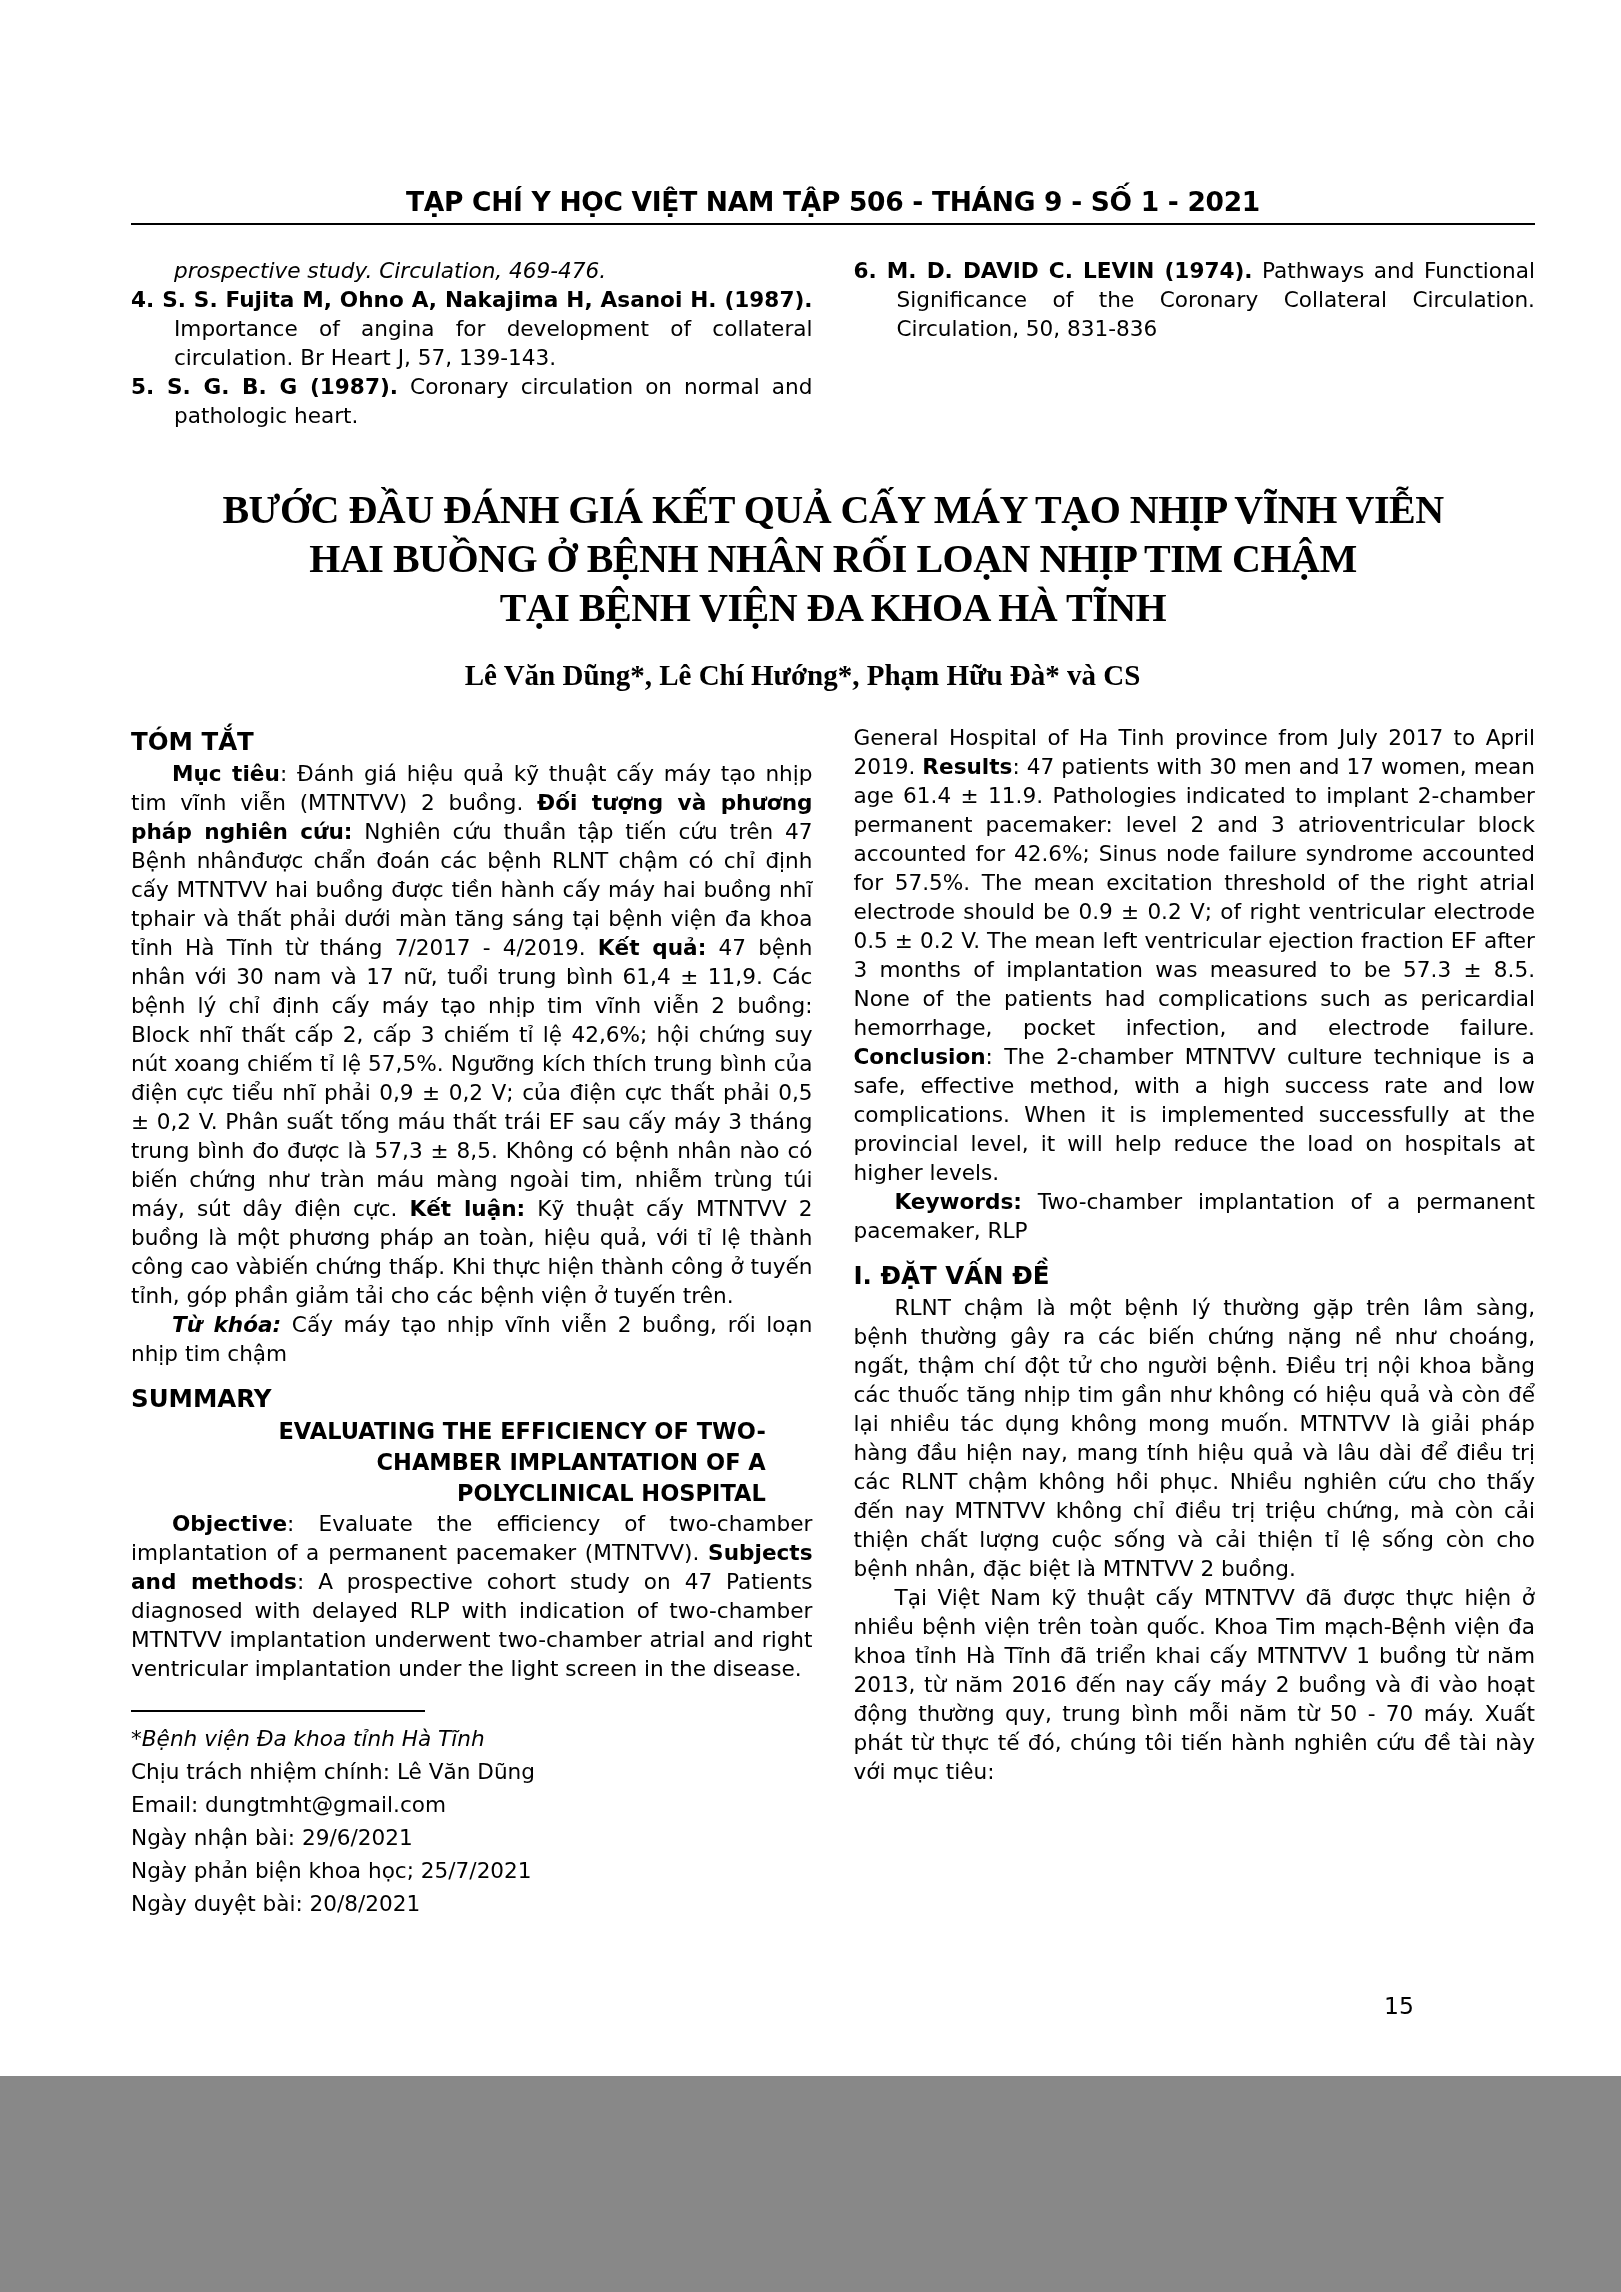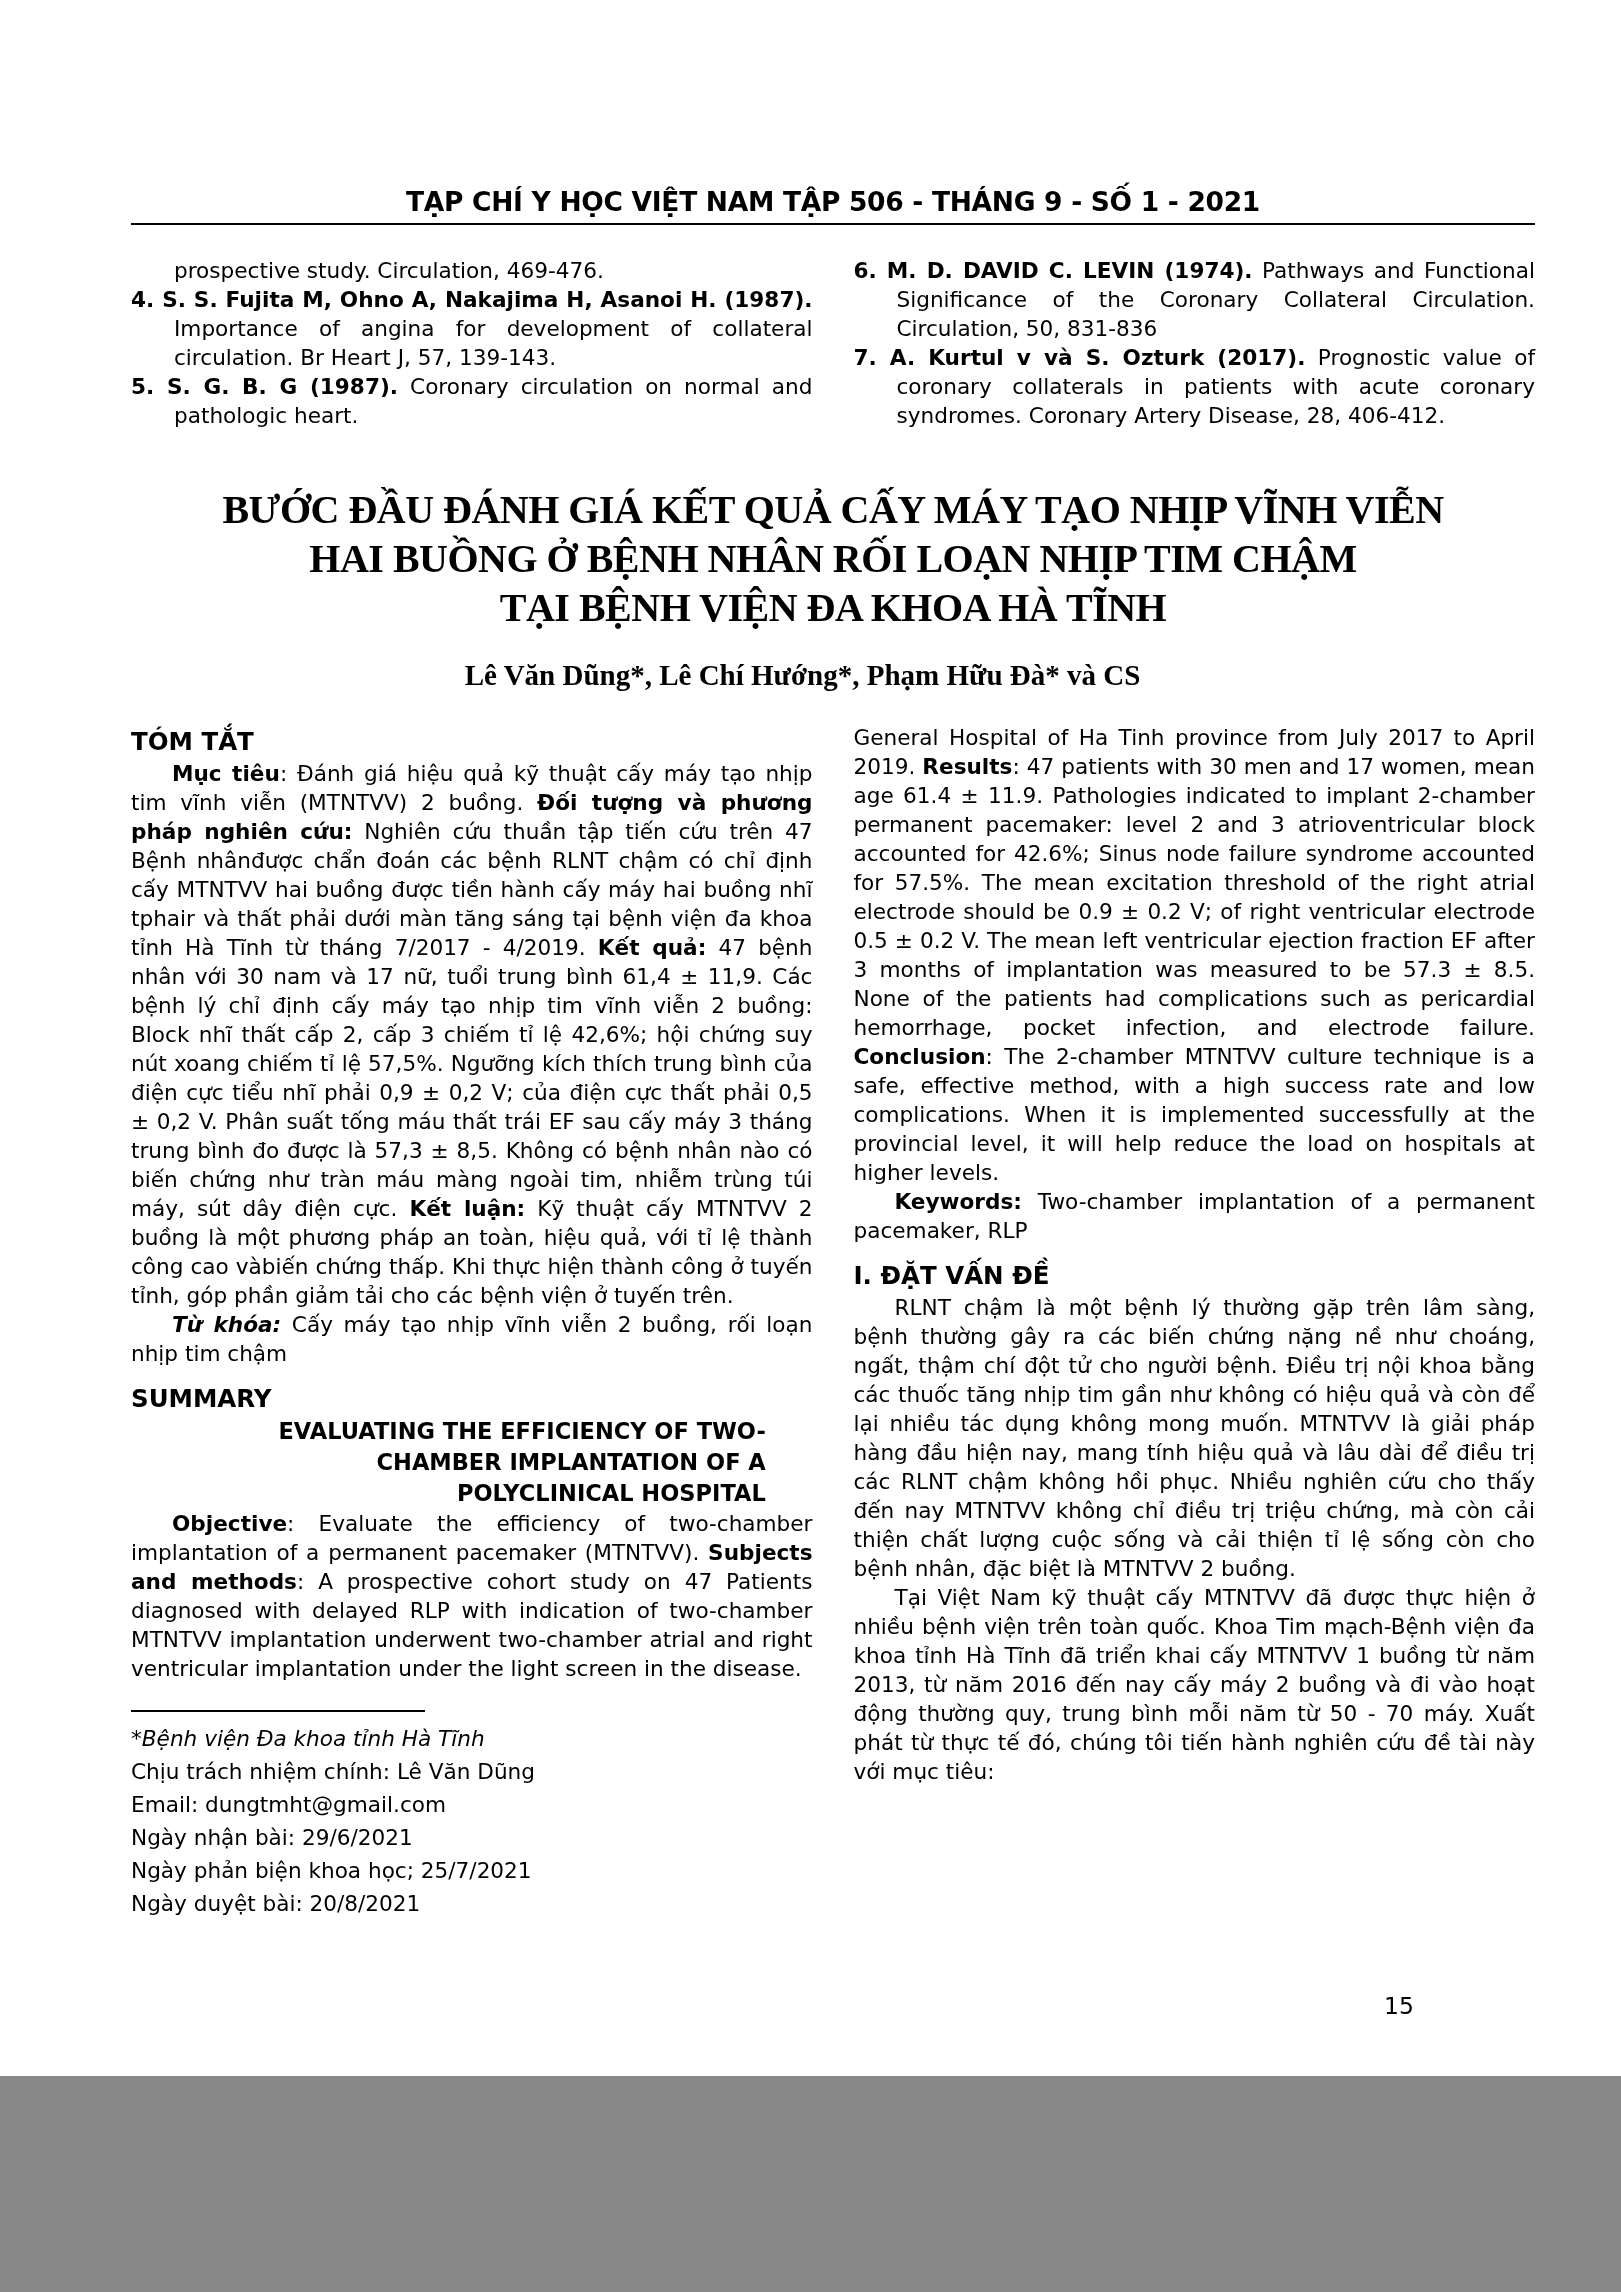--- a/index.html
+++ b/index.html
@@ -17,21 +17,21 @@
   
   .journal-line{
     text-align:center;font-weight:bold;font-size:26.5px;line-height:31px;
     letter-spacing:-0.3px;
   }
   .header-rule{border-bottom:2.9px solid #000;margin-top:5.9px;}
   
   .refs-row{display:flex;gap:41px;margin-top:31px;font-size:21.6px;line-height:29px;}
   .col{flex:1;min-width:0;}
   .ref{padding-left:43px;text-indent:-43px;text-align:justify;}
-  .ref.no-num{text-indent:0;}
+  .ref.no-num{text-indent:0;font-style:italic;}
   .b{font-weight:bold;}
   .i{font-style:italic;}
   
   .article-title{
     margin:55px 0 0 0;text-align:center;
     font-family:"Liberation Serif",serif;font-weight:bold;
     font-size:40px;line-height:49px;letter-spacing:-0.5px;
   }
   .authors{
     margin-top:27.4px;text-align:center;padding-right:61px;
@@ -64,21 +64,20 @@
   </div>
 
   <div class="refs-row">
     <div class="col">
       <div class="ref no-num"><span>prospective study. Circulation, 469-476.</span></div>
       <div class="ref"><span class="b">4. S. S. Fujita M, Ohno A, Nakajima H, Asanoi H. (1987).</span><span> Importance of angina for development of collateral circulation. Br Heart J, 57, 139-143.</span></div>
       <div class="ref"><span class="b">5. S. G. B. G (1987).</span><span> Coronary circulation on normal and pathologic heart.</span></div>
     </div>
     <div class="col">
       <div class="ref"><span class="b">6. M. D. DAVID C. LEVIN (1974).</span><span> Pathways and Functional Significance of the Coronary Collateral Circulation. Circulation, 50, 831-836</span></div>
-      <div class="ref"><span class="b">7. A. Kurtul v và S. Ozturk (2017).</span><span> Prognostic value of coronary collaterals in patients with acute coronary syndromes. Coronary Artery Disease, 28, 406-412.</span></div>
     </div>
   </div>
 
   <div class="article-title">
     <div>BƯỚC ĐẦU ĐÁNH GIÁ KẾT QUẢ CẤY MÁY TẠO NHỊP VĨNH VIỄN</div>
     <div>HAI BUỒNG Ở BỆNH NHÂN RỐI LOẠN NHỊP TIM CHẬM</div>
     <div>TẠI BỆNH VIỆN ĐA KHOA HÀ TĨNH</div>
   </div>
 
   <div class="authors">Lê Văn Dũng*, Lê Chí Hướng*, Phạm Hữu Đà* và CS</div>

